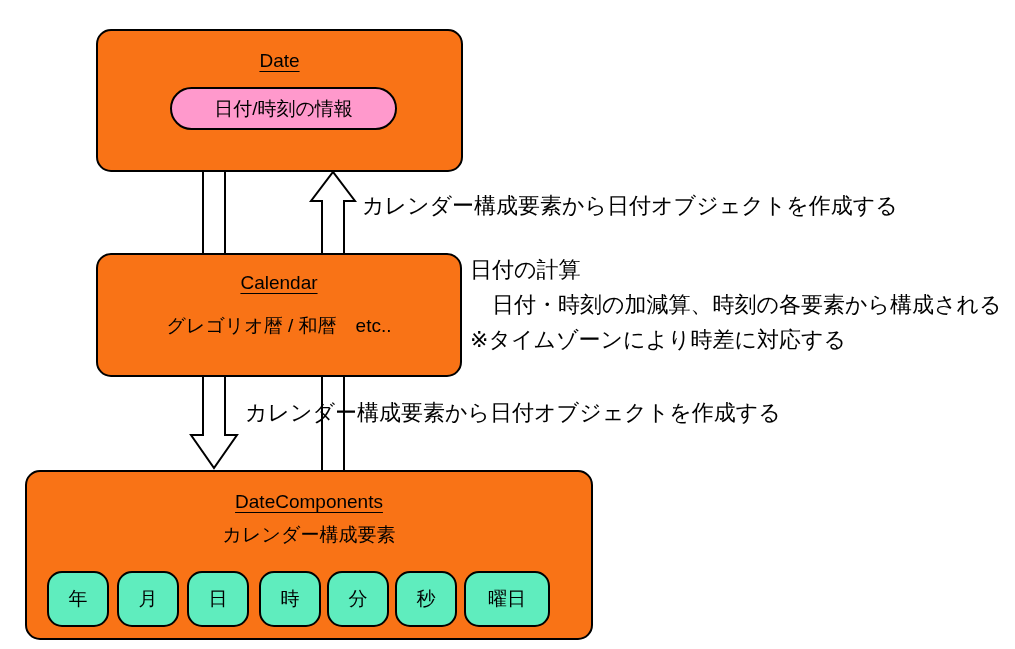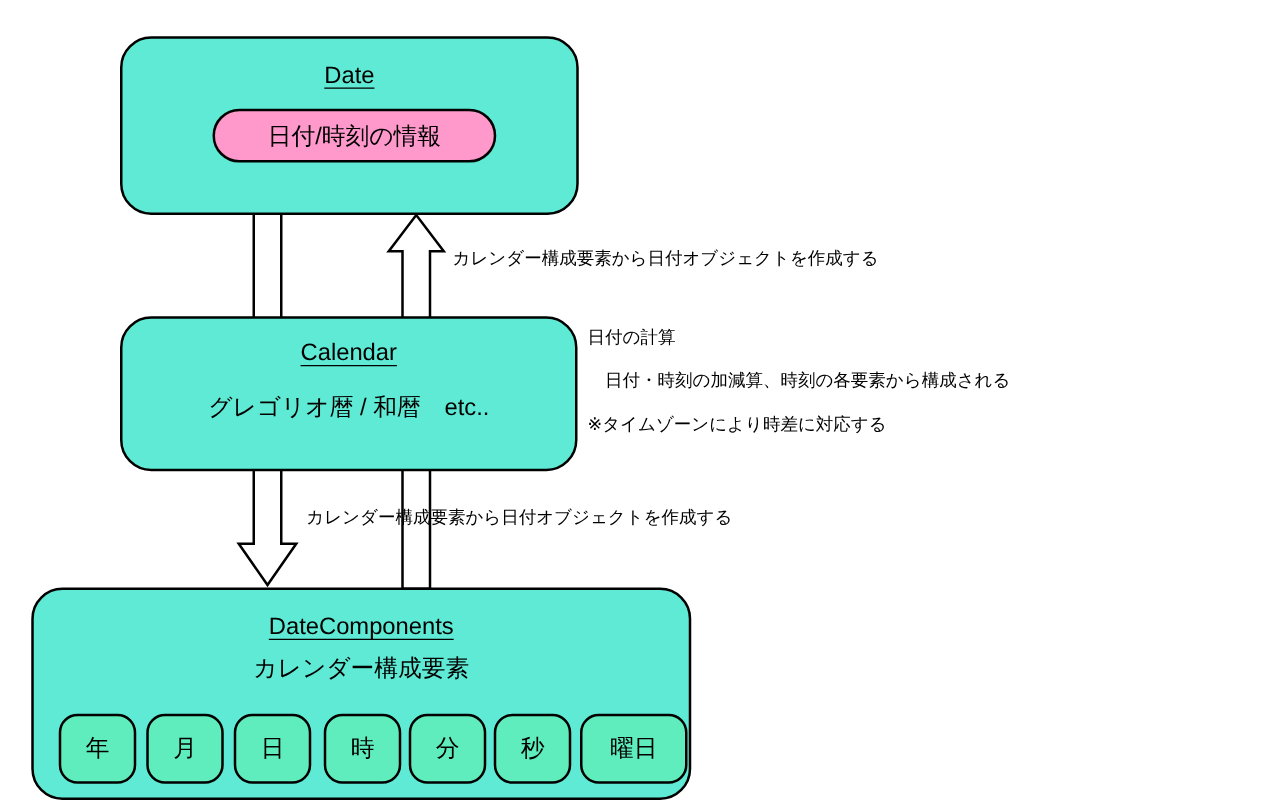--- a/index.html
+++ b/index.html
@@ -18,28 +18,28 @@
     overflow: hidden;
   }
   #arrow-layer {
     position: absolute;
     left: 0; top: 0;
     width: 1015px; height: 649px;
     z-index: 1;
   }
   .node-box {
     position: absolute;
-    background: #5eead4;
+    background: #f97316;
     border: 2px solid #000000;
-    border-radius: 25px;
+    border-radius: 15px;
     z-index: 2;
   }
   #date-box    { left: 96px;  top: 29px;  width: 367px; height: 143px; }
   #calendar-box{ left: 96px;  top: 253px; width: 366px; height: 124px; }
-  #dc-box      { left: 25px;  top: 470px; width: 528px; height: 170px; }
+  #dc-box      { left: 25px;  top: 470px; width: 568px; height: 170px; }
   .box-title {
     position: absolute;
     left: 0; right: 0;
     text-align: center;
     font-size: 19px;
     text-decoration: underline;
     text-underline-offset: 4px;
   }
   #date-box .box-title { top: 19px; }
   #calendar-box .box-title { top: 17px; }
@@ -78,21 +78,21 @@
   }
   #pill-year    { left: 20px; }
   #pill-month   { left: 90px; }
   #pill-day     { left: 160px; }
   #pill-hour    { left: 232px; }
   #pill-minute  { left: 300px; }
   #pill-second  { left: 368px; }
   #pill-weekday { left: 437px; width: 86px; }
   .float-label {
     position: absolute;
-    font-size: 14px;
+    font-size: 22px;
     line-height: 28px;
     white-space: nowrap;
     z-index: 3;
   }
   #label-create  { left: 362px; top: 192px; }
   #label-extract { left: 245px; top: 399px; }
   #calendar-notes { left: 470px; top: 252px; line-height: 35px; }
   #dc-note { left: 578px; top: 586px; }
 </style>
 </head>

